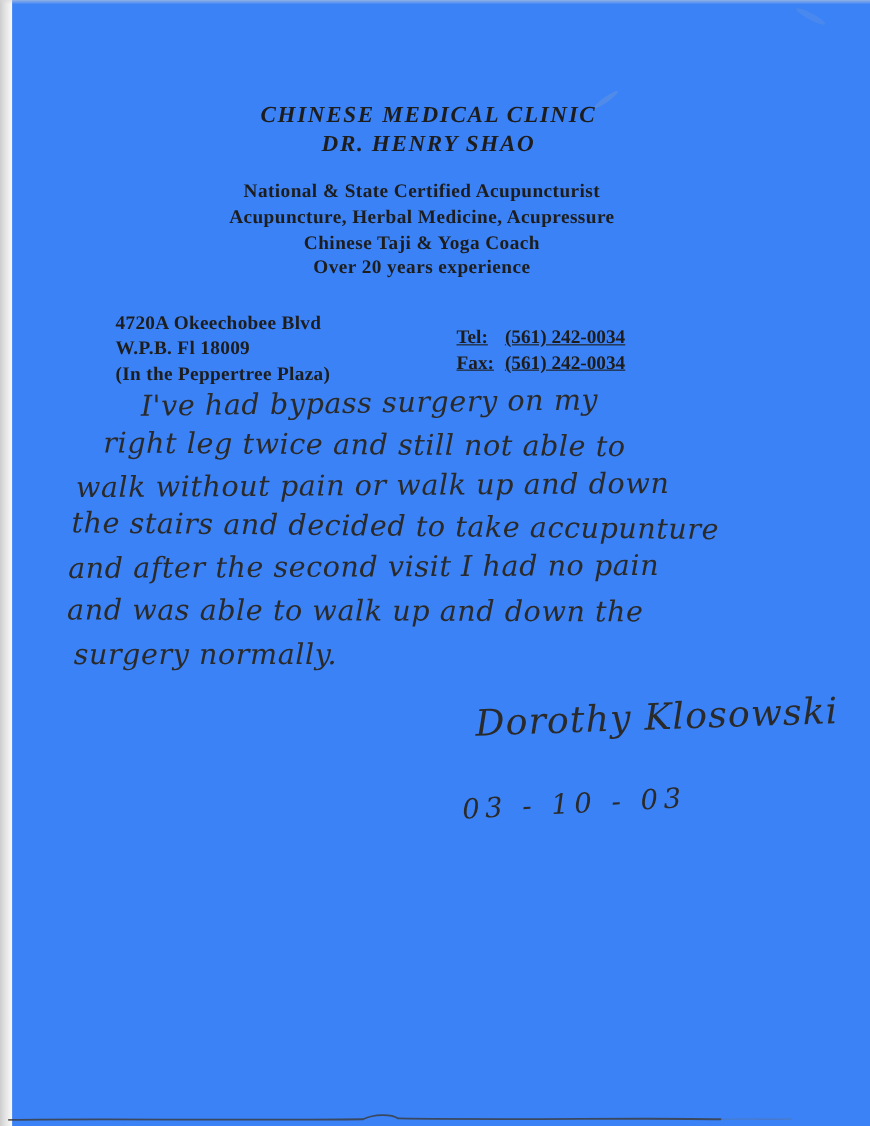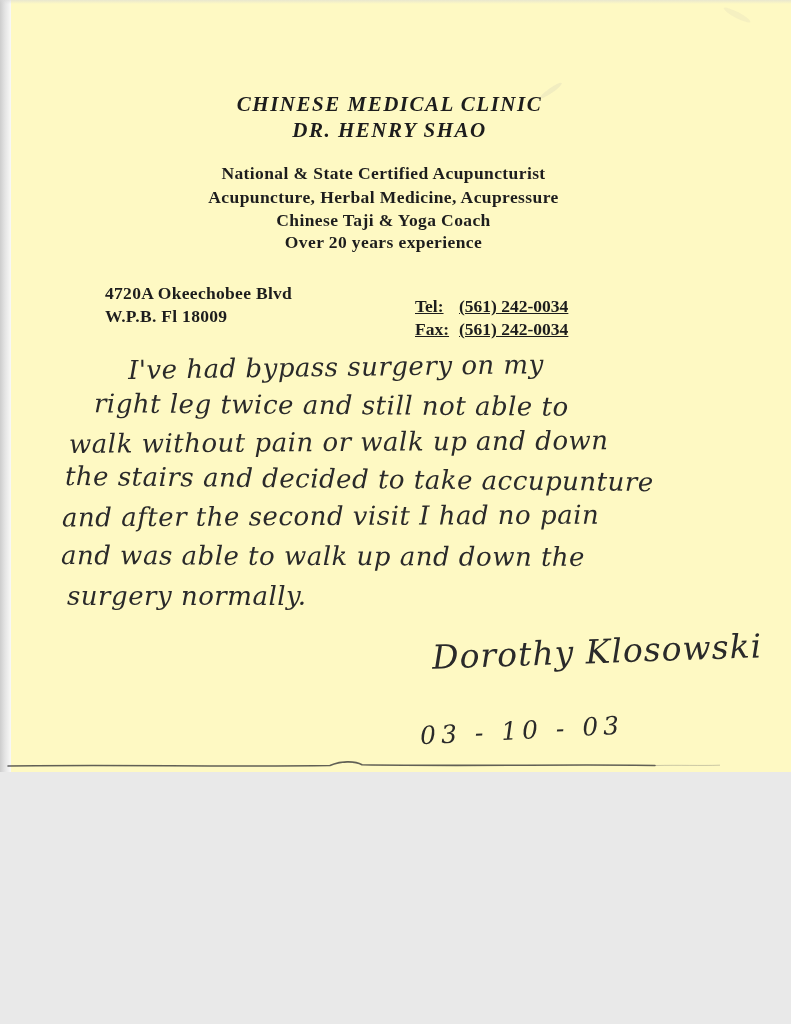--- a/index.html
+++ b/index.html
@@ -1,19 +1,19 @@
 <!DOCTYPE html>
 <html><head>
 <meta charset="utf-8">
 <style>
   html,body{margin:0;padding:0;background:#e9e9e9;}
   .page{
     position:relative;
-    width:791px;height:772px;
-    background:#fef9c3;
+    width:791px;height:1024px;
+    background:#3b82f6;
     overflow:hidden;
     font-family:"Liberation Serif", serif;
     color:#1d1d1d;
   }
   .scan-edge-left{
     position:absolute;left:0;top:0;bottom:0;width:11px;
     background:linear-gradient(to right,#cdcdcd 0%,#e4e4e4 45%,#f9f9f8 100%);
   }
   .scan-edge-top{
     position:absolute;left:0;top:0;right:0;height:4px;
@@ -102,20 +102,21 @@
   <div class="clinic-title line2">DR. HENRY SHAO</div>
 
   <div class="cred-line c0">National &amp; State Certified Acupuncturist</div>
   <div class="cred-line c1">Acupuncture, Herbal Medicine, Acupressure</div>
   <div class="cred-line c2">Chinese Taji &amp; Yoga Coach</div>
   <div class="cred-line c3">Over 20 years experience</div>
 
   <div class="address">
     <div>4720A Okeechobee Blvd</div>
     <div>W.P.B. Fl 18009</div>
+    <div>(In the Peppertree Plaza)</div>
   </div>
 
   <div class="phone">
     <div class="phone-row">
       <span class="lbl">Tel:</span>
       <span>(561) 242-0034</span>
     </div>
     <div class="phone-row">
       <span class="lbl">Fax:</span>
       <span>(561) 242-0034</span>

